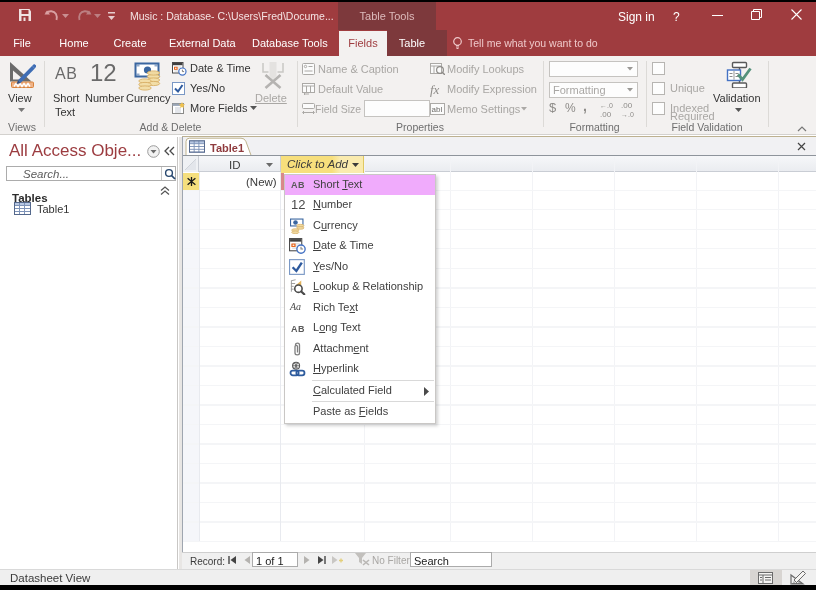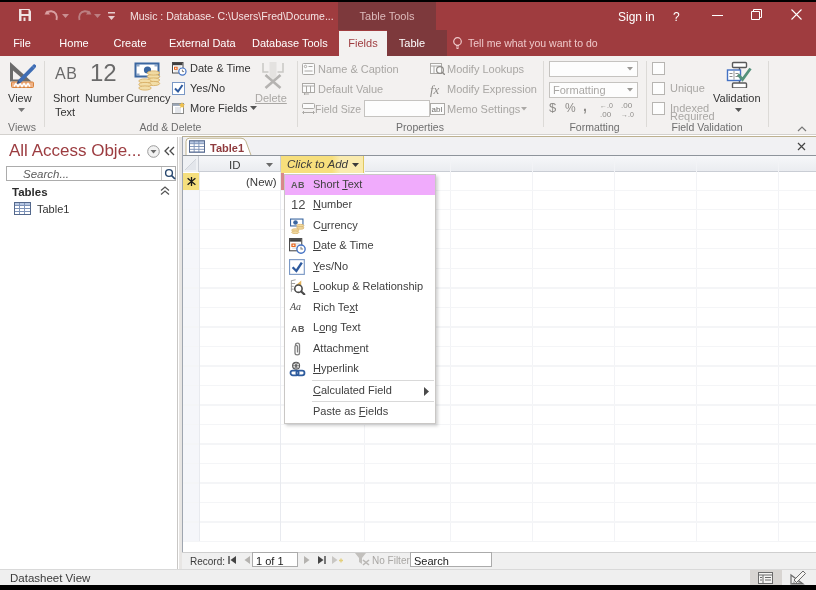--- a/index.html
+++ b/index.html
@@ -258,21 +258,21 @@
   <svg class="abs" style="left:164px;top:146px" width="11" height="10" viewBox="0 0 11 10">
     <path d="M5 1 L1 5 L5 9 M10 1 L6 5 L10 9" stroke="#4A4A4A" stroke-width="1.3" fill="none"></path>
   </svg>
   <div class="abs" id="searchbox"></div>
   <div class="abs" style="left:23px;top:168px;font-size:11.5px;font-style:italic;color:#5A5A5A;">Search...</div>
   <div class="abs" style="left:161px;top:167px;width:1px;height:13px;background:#C4C4C4;"></div>
   <svg class="abs" style="left:164px;top:168px" width="12" height="12" viewBox="0 0 12 12">
     <circle cx="5" cy="5" r="3.4" fill="none" stroke="#27476E" stroke-width="1.4"></circle>
     <path d="M7.5 7.5 L11 11" stroke="#27476E" stroke-width="1.7"></path>
   </svg>
-  <div class="abs" style="left:12px;top:186px;font-size:11.5px;font-weight:bold;color:#2B2B2B;">Tables</div>
+  <div class="abs" style="left:12px;top:192px;font-size:11.5px;font-weight:bold;color:#2B2B2B;">Tables</div>
   <svg class="abs" style="left:160px;top:186px" width="10" height="10" viewBox="0 0 10 10">
     <path d="M1 4.5 L5 1 L9 4.5 M1 8.5 L5 5 L9 8.5" stroke="#555" stroke-width="1.2" fill="none"></path>
   </svg>
   <svg class="abs" style="left:14px;top:202px" width="17" height="13" viewBox="0 0 17 13">
     <rect x="0.5" y="0.5" width="16" height="12" fill="#fff" stroke="#7E93B8"></rect>
     <rect x="0.5" y="0.5" width="16" height="3" fill="#B7C7E2"></rect>
     <path d="M0.5 3.5 h16 M0.5 6.5 h16 M0.5 9.5 h16 M5.5 0.5 v12 M10.5 0.5 v12" stroke="#7E93B8" stroke-width="1"></path>
     <rect x="0.5" y="0.5" width="16" height="12" fill="none" stroke="#54688C"></rect>
   </svg>
   <div class="abs" style="left:37px;top:203px;font-size:11px;color:#333;">Table1</div>

